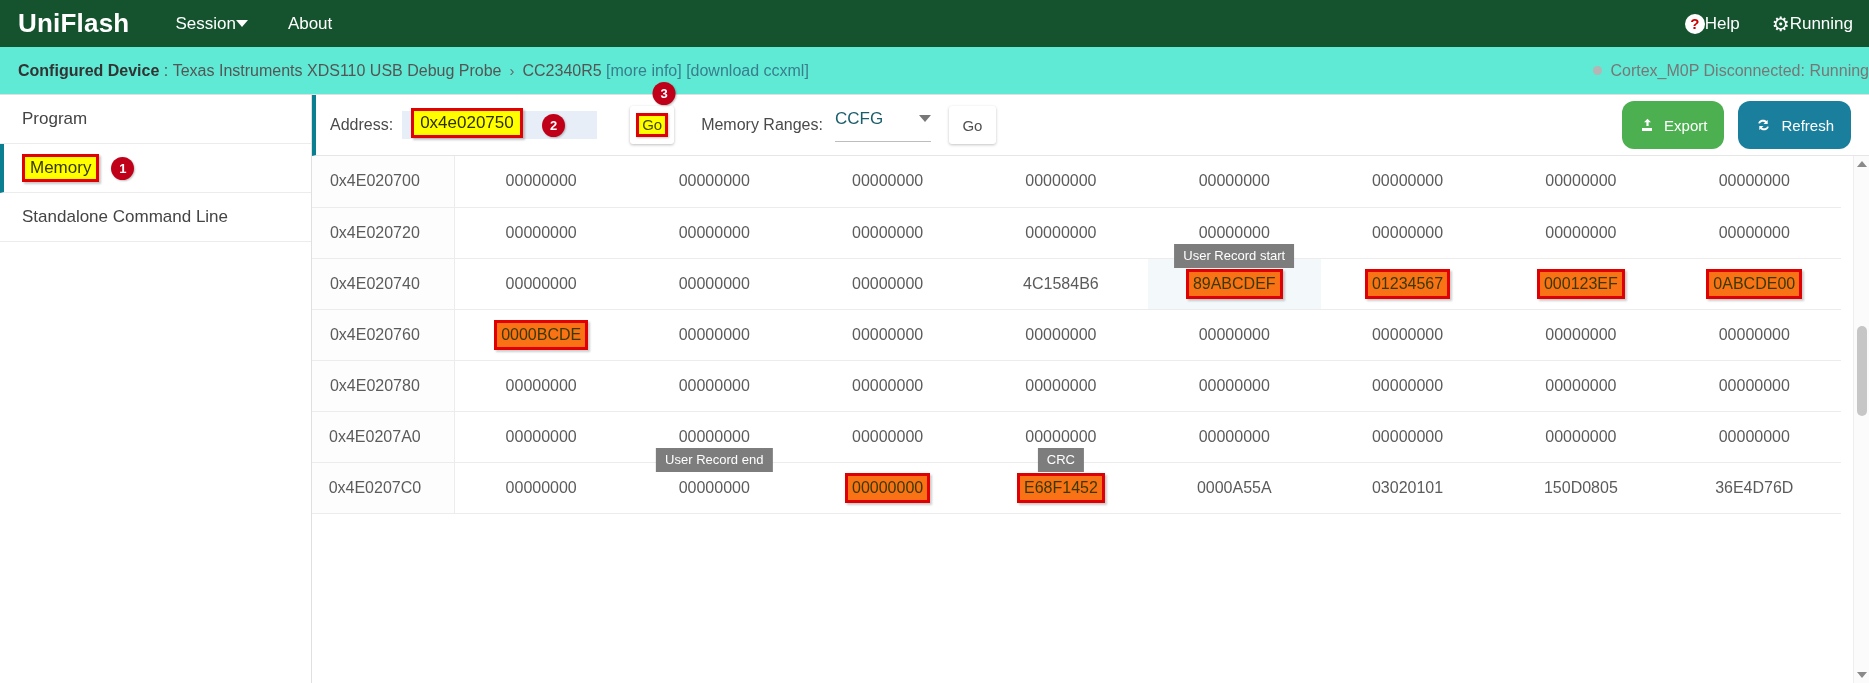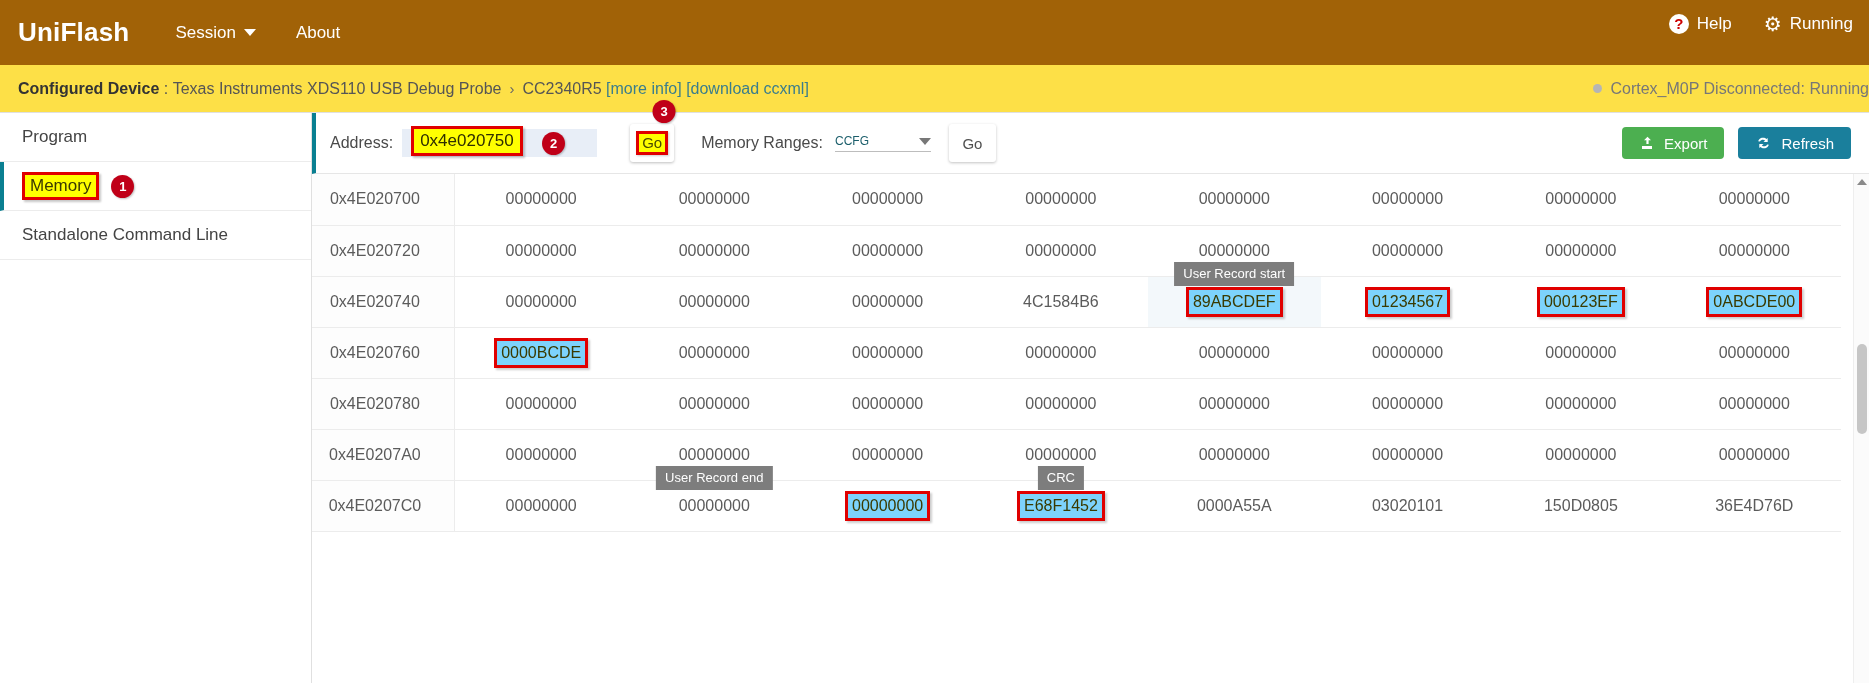--- a/index.html
+++ b/index.html
@@ -5,43 +5,42 @@
   * { box-sizing: border-box; margin: 0; padding: 0; }
   html, body {
     width: 1869px; height: 683px;
     font-family: "Liberation Sans", sans-serif;
     background: #ffffff;
     overflow: hidden;
   }
 
   
   .topbar {
-    height: 65px;
-    background: #a16207;
+    height: 47px;
+    background: #14532d;
     display: flex;
     align-items: center;
     color: #ffffff;
     position: relative;
   }
   .brand {
     font-size: 26px;
     font-weight: bold;
     letter-spacing: .2px;
     padding: 0 26px 0 18px;
     line-height: 47px;
   }
   .navlink {
     font-size: 17px;
     padding: 0 20px;
     line-height: 47px;
     color: #fff;
     white-space: nowrap;
     display: flex;
     align-items: center;
-    gap: 8px;
   }
   .caret-down {
     width: 0; height: 0;
     border-left: 6px solid transparent;
     border-right: 6px solid transparent;
     border-top: 7px solid #ffffff;
     display: inline-block;
   }
   .topbar-right {
     position: absolute;
@@ -72,21 +71,21 @@
   
   .devbar {
     height: 48px;
     border-bottom: 1px solid #e0e0e0;
     display: flex;
     align-items: center;
     padding: 0 18px;
     font-size: 16px;
     color: #555;
     position: relative;
-    background: #fde047;
+    background: #5eead4;
   }
   .devbar b { color: #333; font-weight: bold; }
   .devlink { color: #3a7d8c; }
   .chev { color: #666; margin: 0 8px; font-size: 15px; }
   .devstatus {
     position: absolute;
     right: 0;
     display: flex;
     align-items: center;
     gap: 8px;
@@ -222,22 +221,22 @@
     left: 50%;
     transform: translateX(-50%);
   }
   .ranges-label { font-size: 16px; color: #4a4a4a; margin-left: 27px; margin-right: 12px; }
   .select-wrap {
     width: 96px;
     border-bottom: 1px solid #bdbdbd;
     display: flex;
     align-items: center;
     justify-content: space-between;
-    padding-bottom: 3px;
-    font-size: 12px;
+    padding-bottom: 12px;
+    font-size: 17px;
     color: #1b5e6b;
   }
   .sel-caret {
     width: 0; height: 0;
     border-left: 6px solid transparent;
     border-right: 6px solid transparent;
     border-top: 7px solid #777;
   }
   .go2-btn {
     margin-left: 18px;
@@ -252,22 +251,22 @@
     color: #4f4f4f;
   }
   .tb-right {
     position: absolute;
     right: 18px;
     display: flex;
     gap: 14px;
     align-items: center;
   }
   .btn {
-    height: 32px;
-    border-radius: 4px;
+    height: 48px;
+    border-radius: 12px;
     color: #fff;
     font-size: 15px;
     display: inline-flex;
     align-items: center;
     gap: 9px;
     padding: 0 17px;
     white-space: nowrap;
   }
   .btn-export { background: #4caf50; }
   .btn-refresh { background: #1a7f9c; }
@@ -305,21 +304,21 @@
     text-align: right;
     padding-right: 16px;
     color: #5b5b5b;
     border-right: 1px solid #ececec;
     background: #fdfdfd;
   }
   td.dcell { width: 173px; }
   td.dcell.tinted { background: #f3f8fb; }
   .cell-hl {
     display: inline-block;
-    background: #7dd3fc;
+    background: #f97316;
     border: 3px solid #e00000;
     padding: 0 4px;
     color: #3a3a00;
     font-size: 16px;
     line-height: 1.5;
     box-shadow: 2px 2px 2px rgba(0,0,0,.2);
   }
   .tooltip {
     position: absolute;
     top: -15px;

